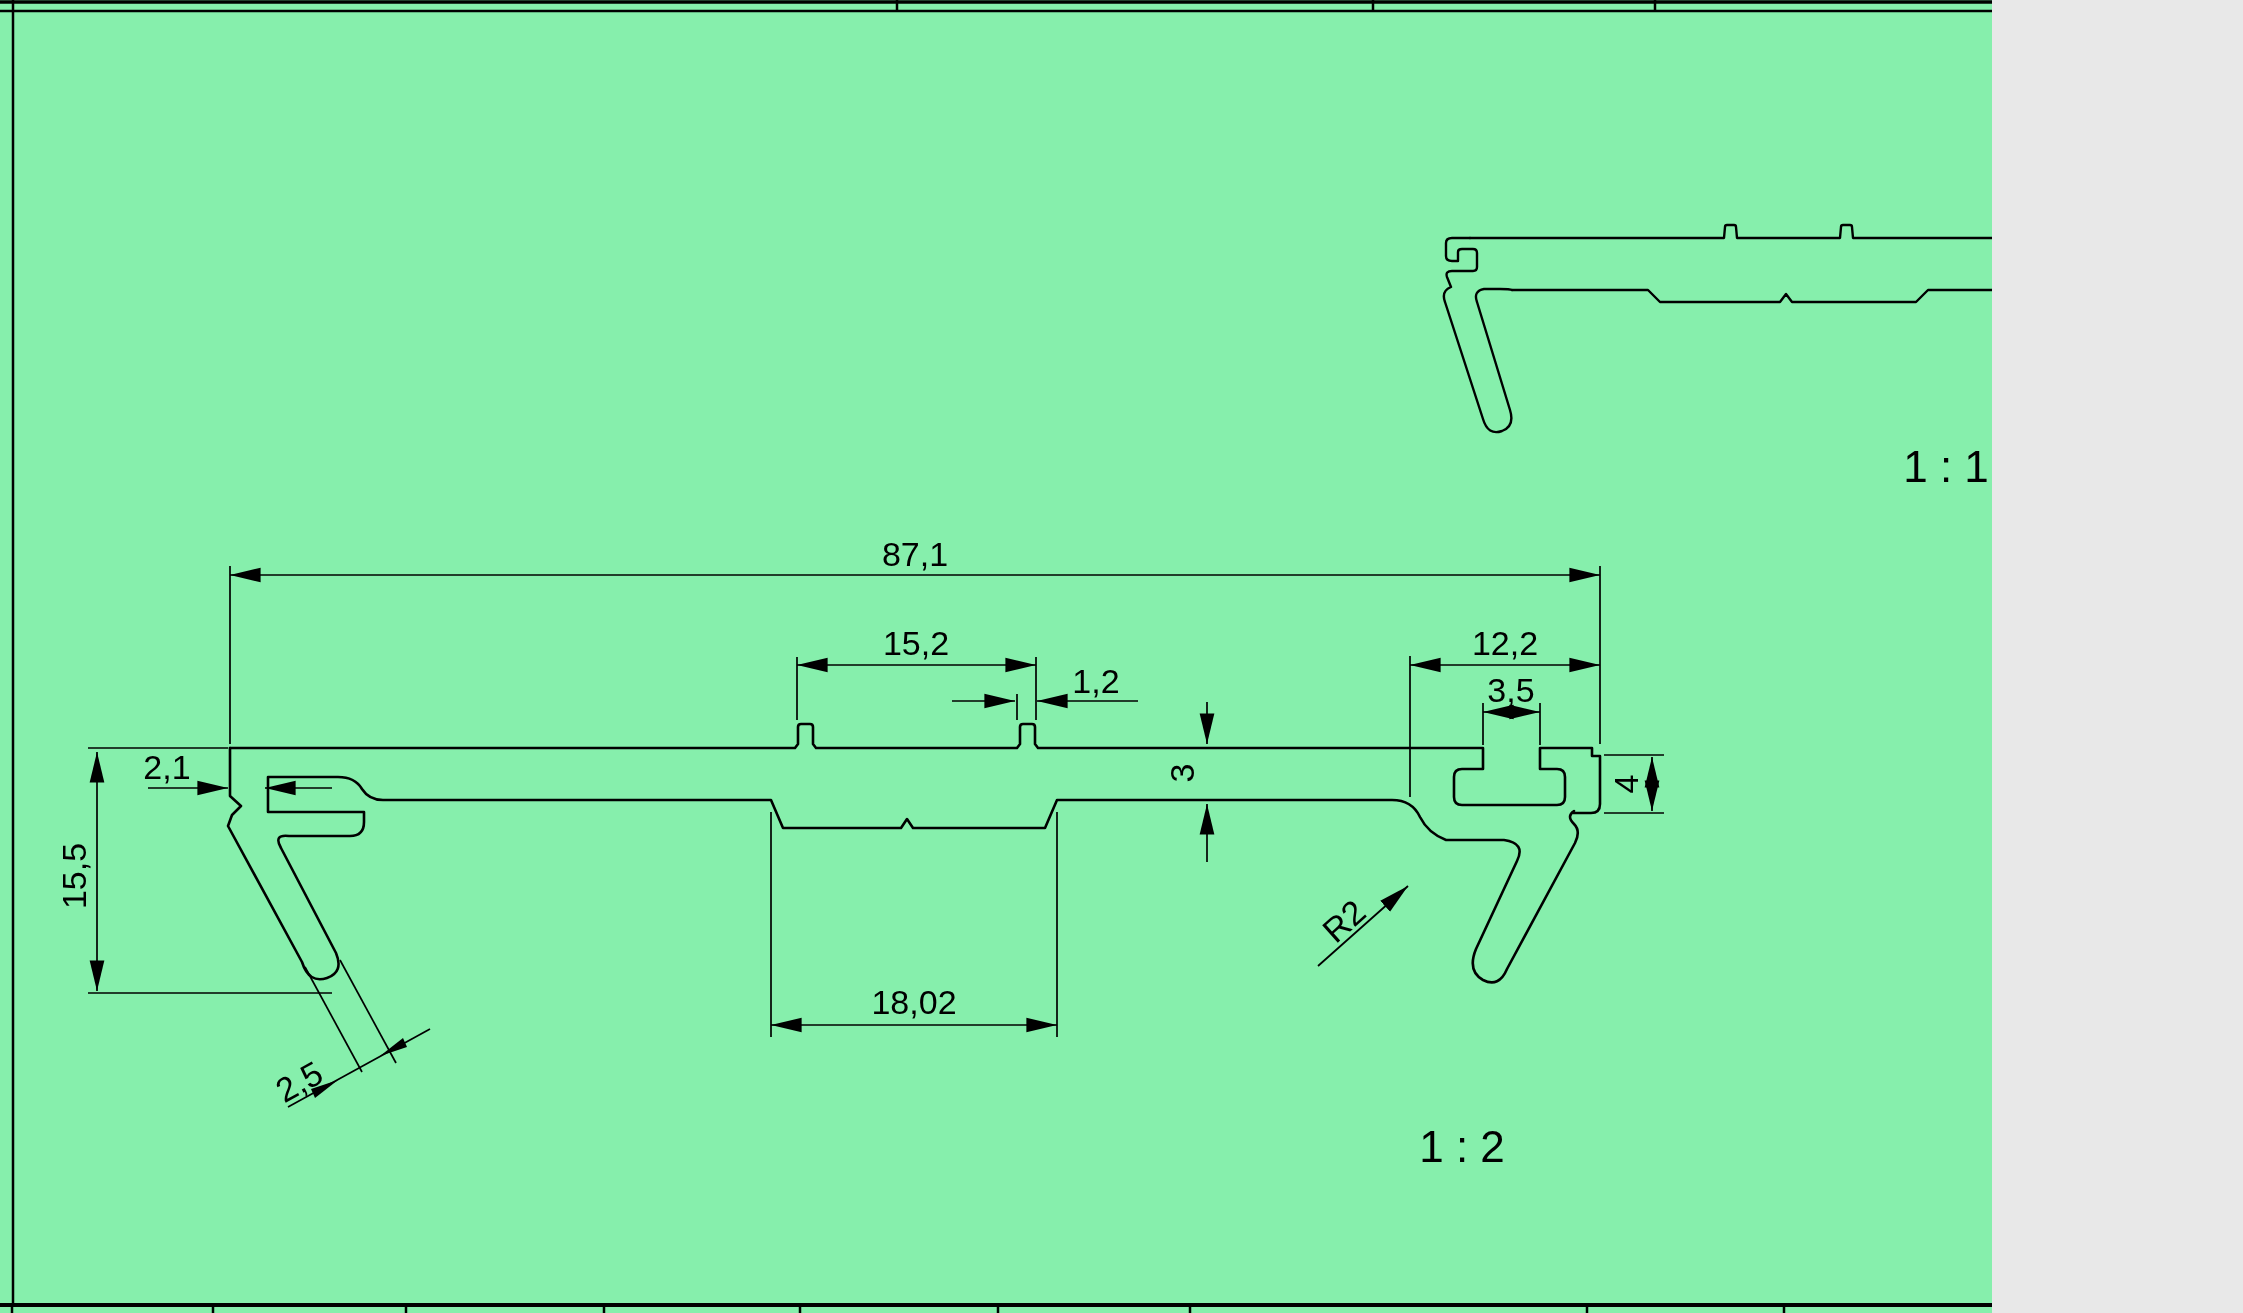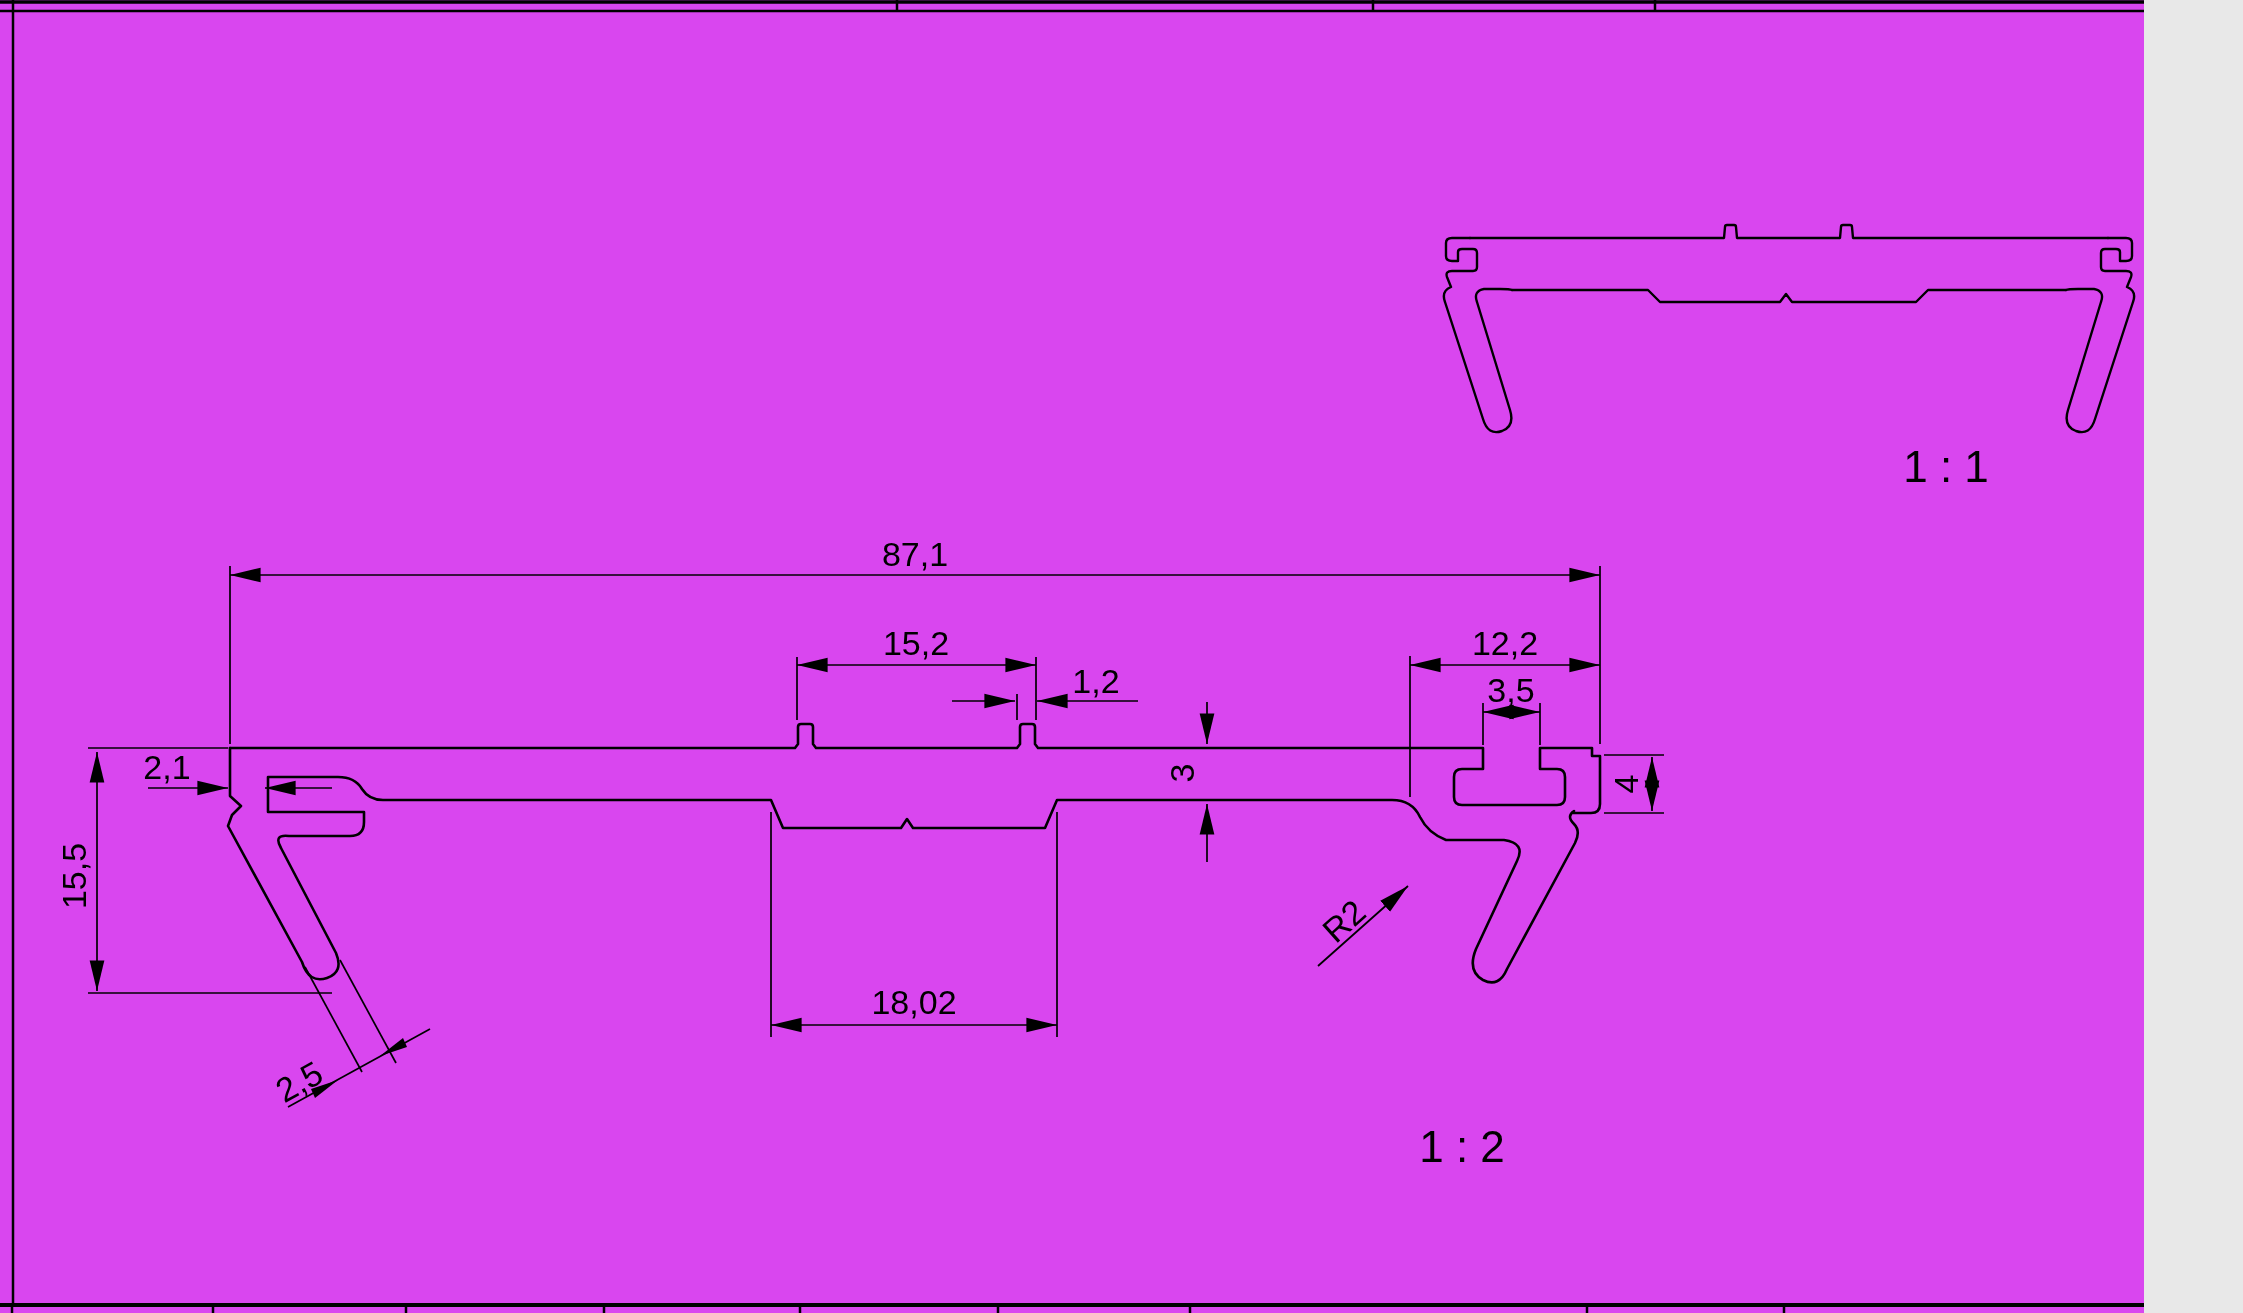--- a/index.html
+++ b/index.html
@@ -1,17 +1,17 @@
 <!DOCTYPE html>
 <html><head>
 <meta charset="utf-8">
 <style>
   html,body{margin:0;padding:0;background:#e8e8e8;}
   .sheet{
-    width:2144px;height:1313px;background:#d946ef;position:relative;overflow:hidden;
+    width:1992px;height:1313px;background:#86efac;position:relative;overflow:hidden;
     font-family:"Liberation Sans", sans-serif;
   }
   svg{display:block;}
   svg text{
     font-family:"Liberation Sans", sans-serif;
     fill:#000000;
   }
   .dim-text{font-size:34px;}
   .scale-text{font-size:44px;}
 </style>

